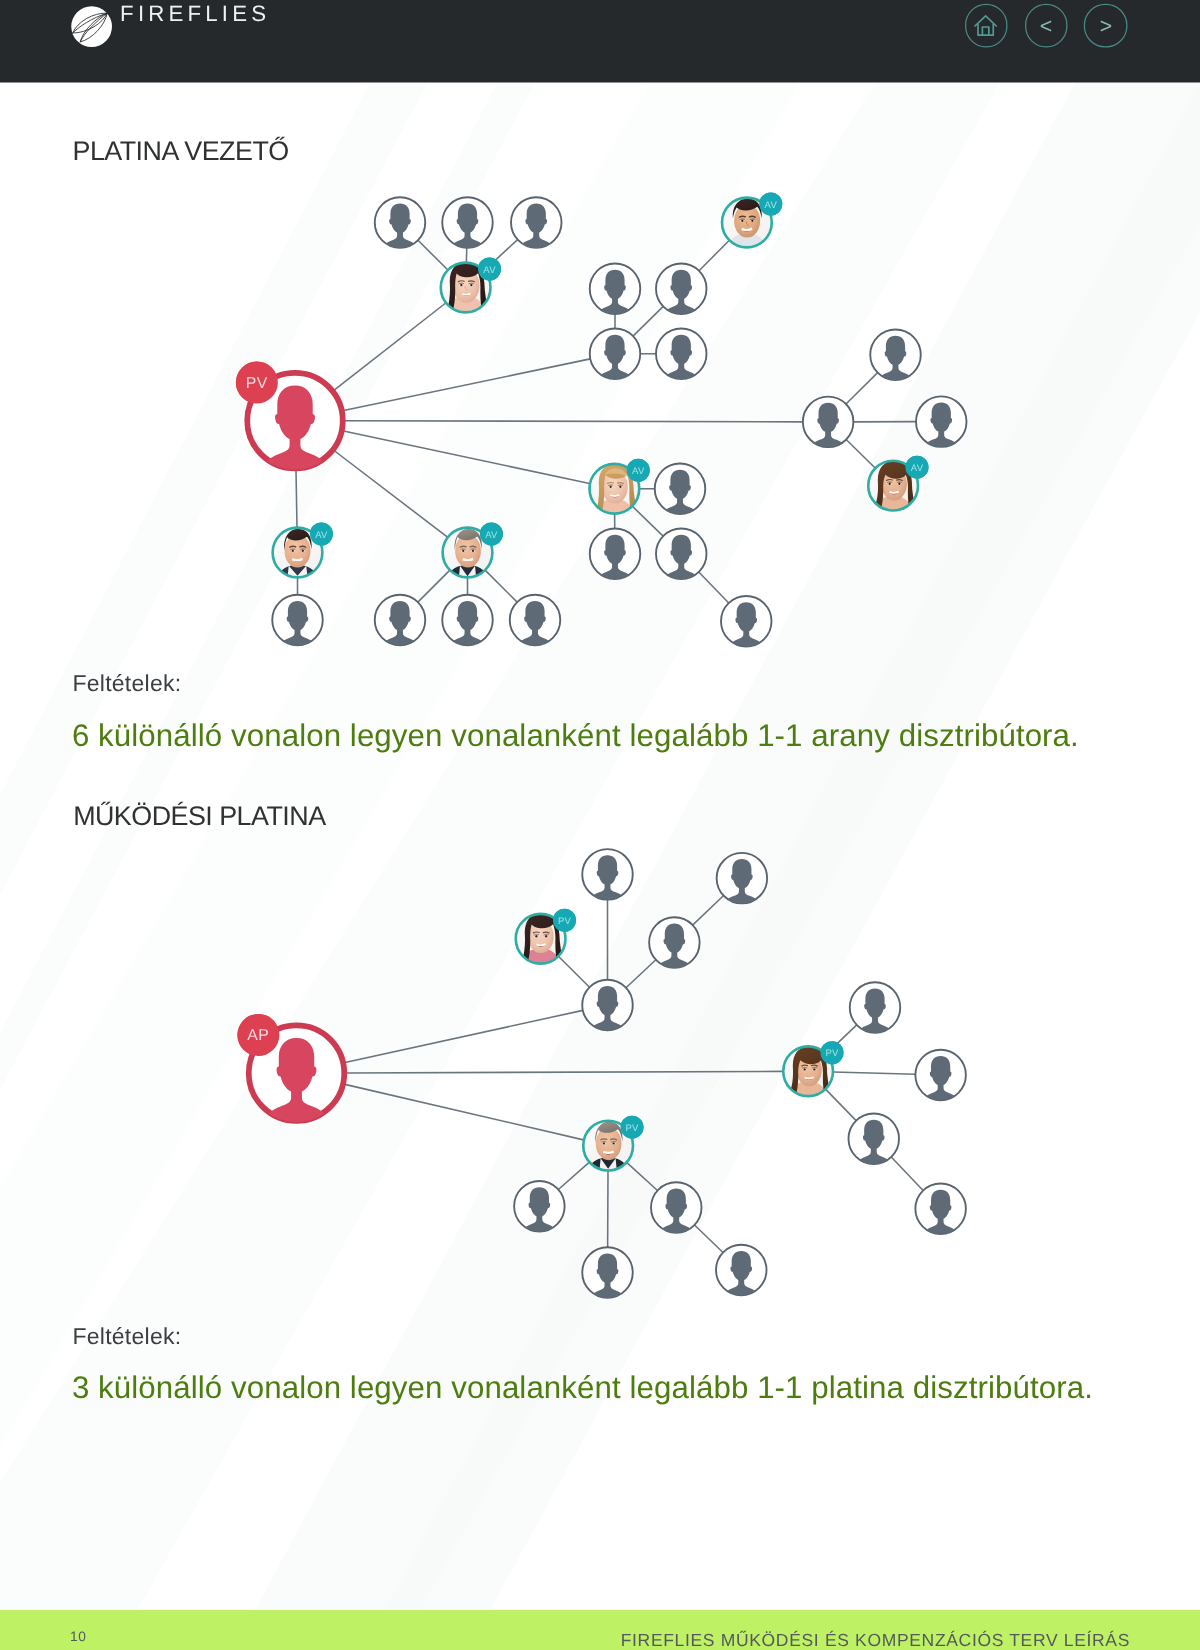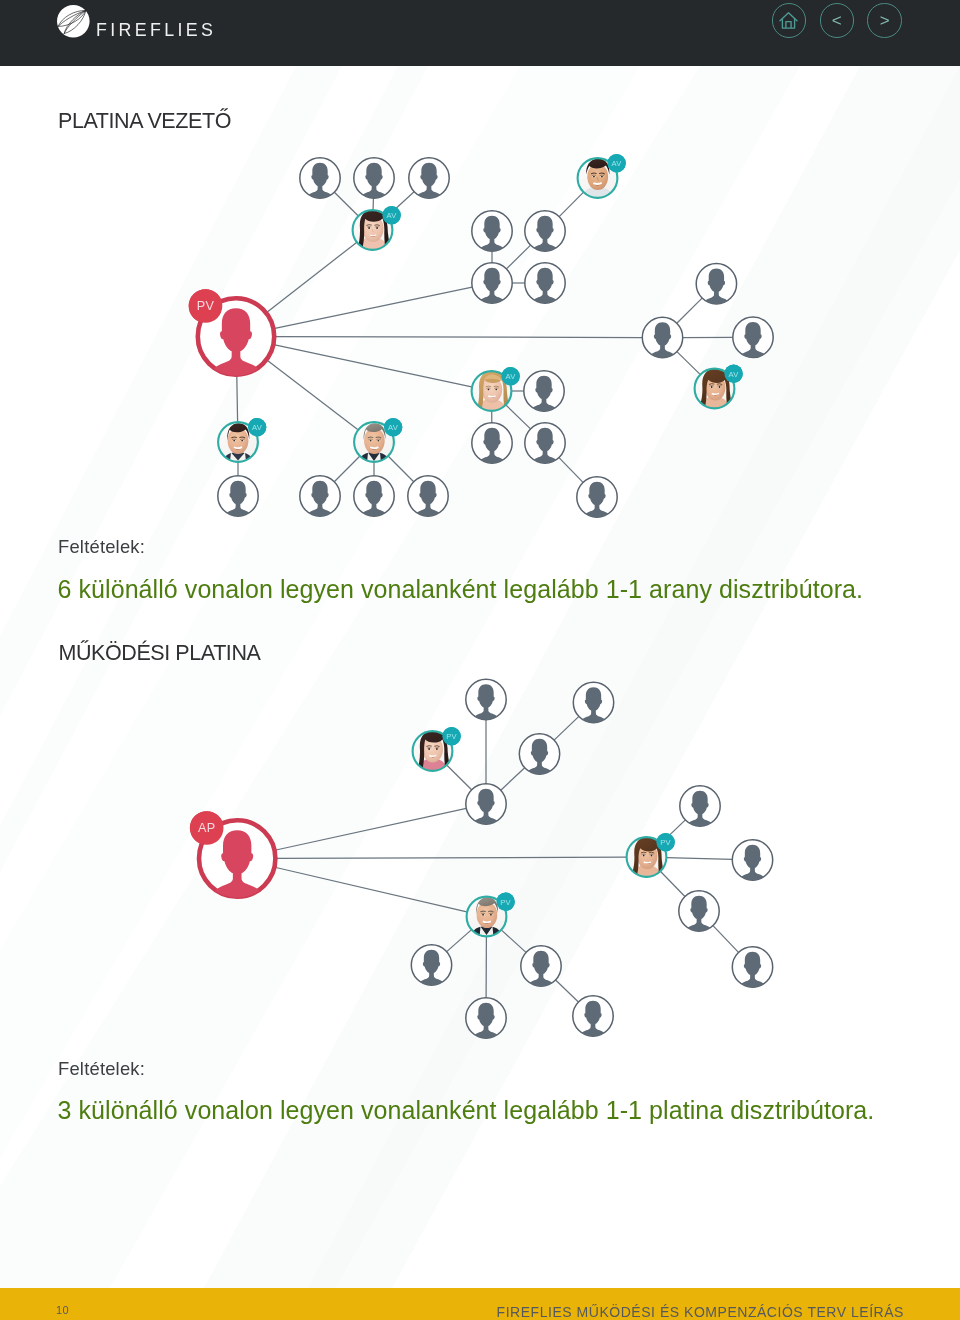--- a/index.html
+++ b/index.html
@@ -2,29 +2,29 @@
 <html><head>
 <meta charset="utf-8">
 <style>
   html,body{margin:0;padding:0;}
   body{width:960px;height:1320px;overflow:hidden;background:#ffffff;
        font-family:"Liberation Sans",sans-serif;}
   .page{position:relative;width:960px;height:1320px;overflow:hidden;background:#ffffff;}
   .bgwrap{position:absolute;left:0;top:0;width:960px;height:1320px;overflow:hidden;z-index:0;}
 
   .topbar{position:absolute;left:0;top:0;width:960px;height:66px;background:#26292b;z-index:10;}
-  .brand{position:absolute;left:55px;top:3px;display:flex;align-items:flex-end;}
+  .brand{position:absolute;left:55px;top:3px;display:flex;align-items:flex-start;}
   .brand-logo{width:36.6px;height:36.6px;display:block;}
   .brand-text{color:#eff0f0;font-size:17.8px;letter-spacing:3.35px;font-weight:400;line-height:1;margin-left:4.5px;}
   .navbtns{position:absolute;right:58px;top:3px;display:flex;gap:13.3px;}
   .navbtn{width:34.6px;height:34.6px;border-radius:50%;border:1.35px solid #488a85;
           display:flex;align-items:center;justify-content:center;
           color:#86bbb6;font-size:17px;line-height:1;box-sizing:border-box;}
 
-  .footer{position:absolute;left:0;top:1288px;width:960px;height:32px;background:#eab308;z-index:10;}
+  .footer{position:absolute;left:0;top:1288px;width:960px;height:32px;background:#bef264;z-index:10;}
   .footer .pg{position:absolute;left:56px;top:16px;color:#55595d;font-size:11px;letter-spacing:0.4px;}
   .footer .note{position:absolute;right:56px;top:16px;color:#55595d;font-size:14px;letter-spacing:0.53px;}
 
   .sec-title{position:absolute;color:#2f3133;font-size:21.5px;letter-spacing:-0.42px;font-weight:400;white-space:nowrap;text-align:center;}
   .cond-label{position:absolute;color:#3b3f42;font-size:18.4px;letter-spacing:0.2px;font-weight:400;white-space:nowrap;}
   .cond-text{position:absolute;color:#4d7c0f;font-size:25px;letter-spacing:0.07px;font-weight:400;white-space:nowrap;}
 
   .tree{position:absolute;left:0;top:0;width:960px;height:1320px;z-index:3;}
   .edges line{stroke:#6a757f;stroke-width:1.25;}
   .badge-sm{fill:#9fe2e8;font-size:7.6px;text-anchor:middle;font-family:"Liberation Sans",sans-serif;letter-spacing:0.2px;}

